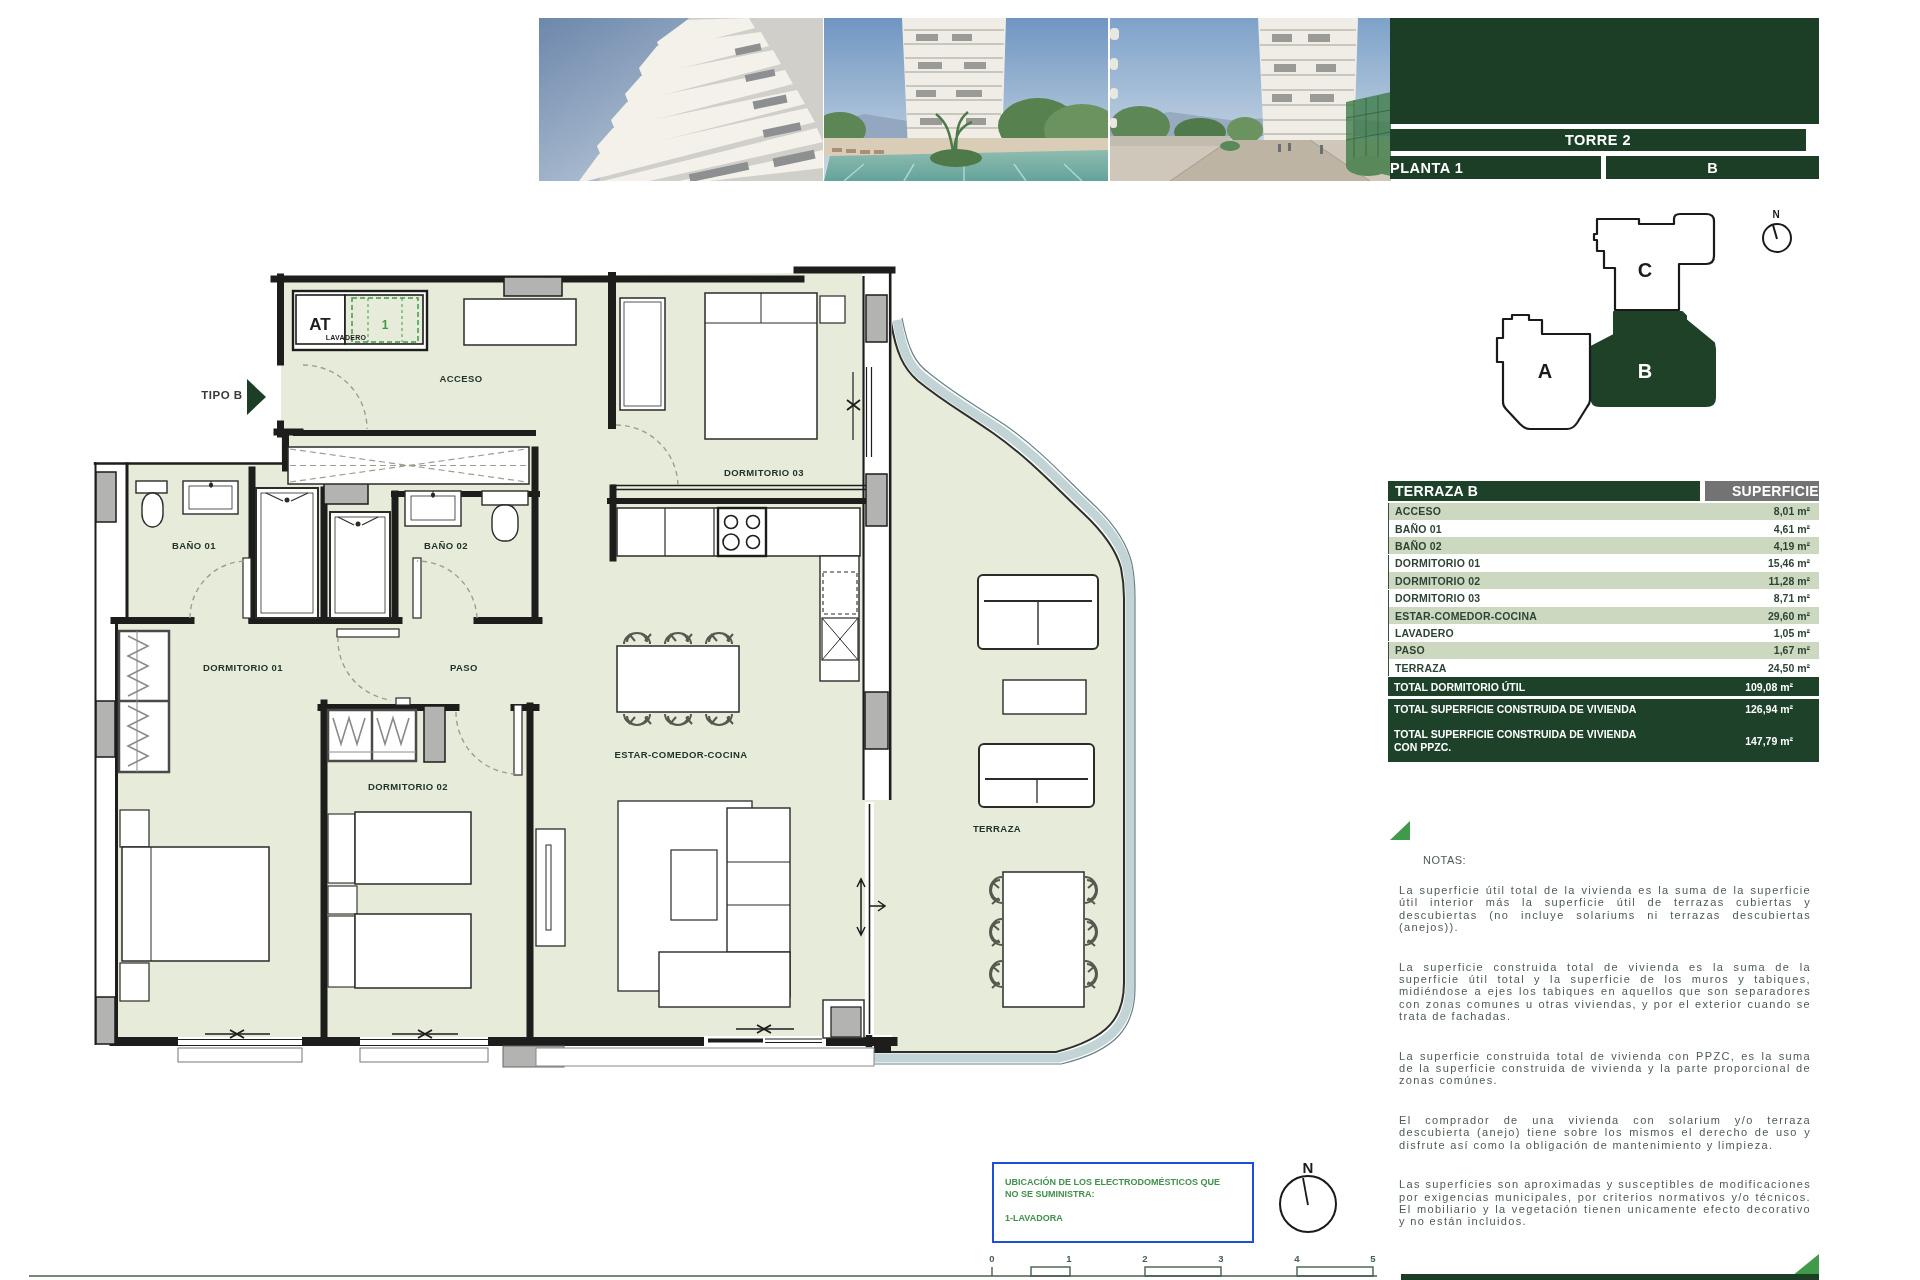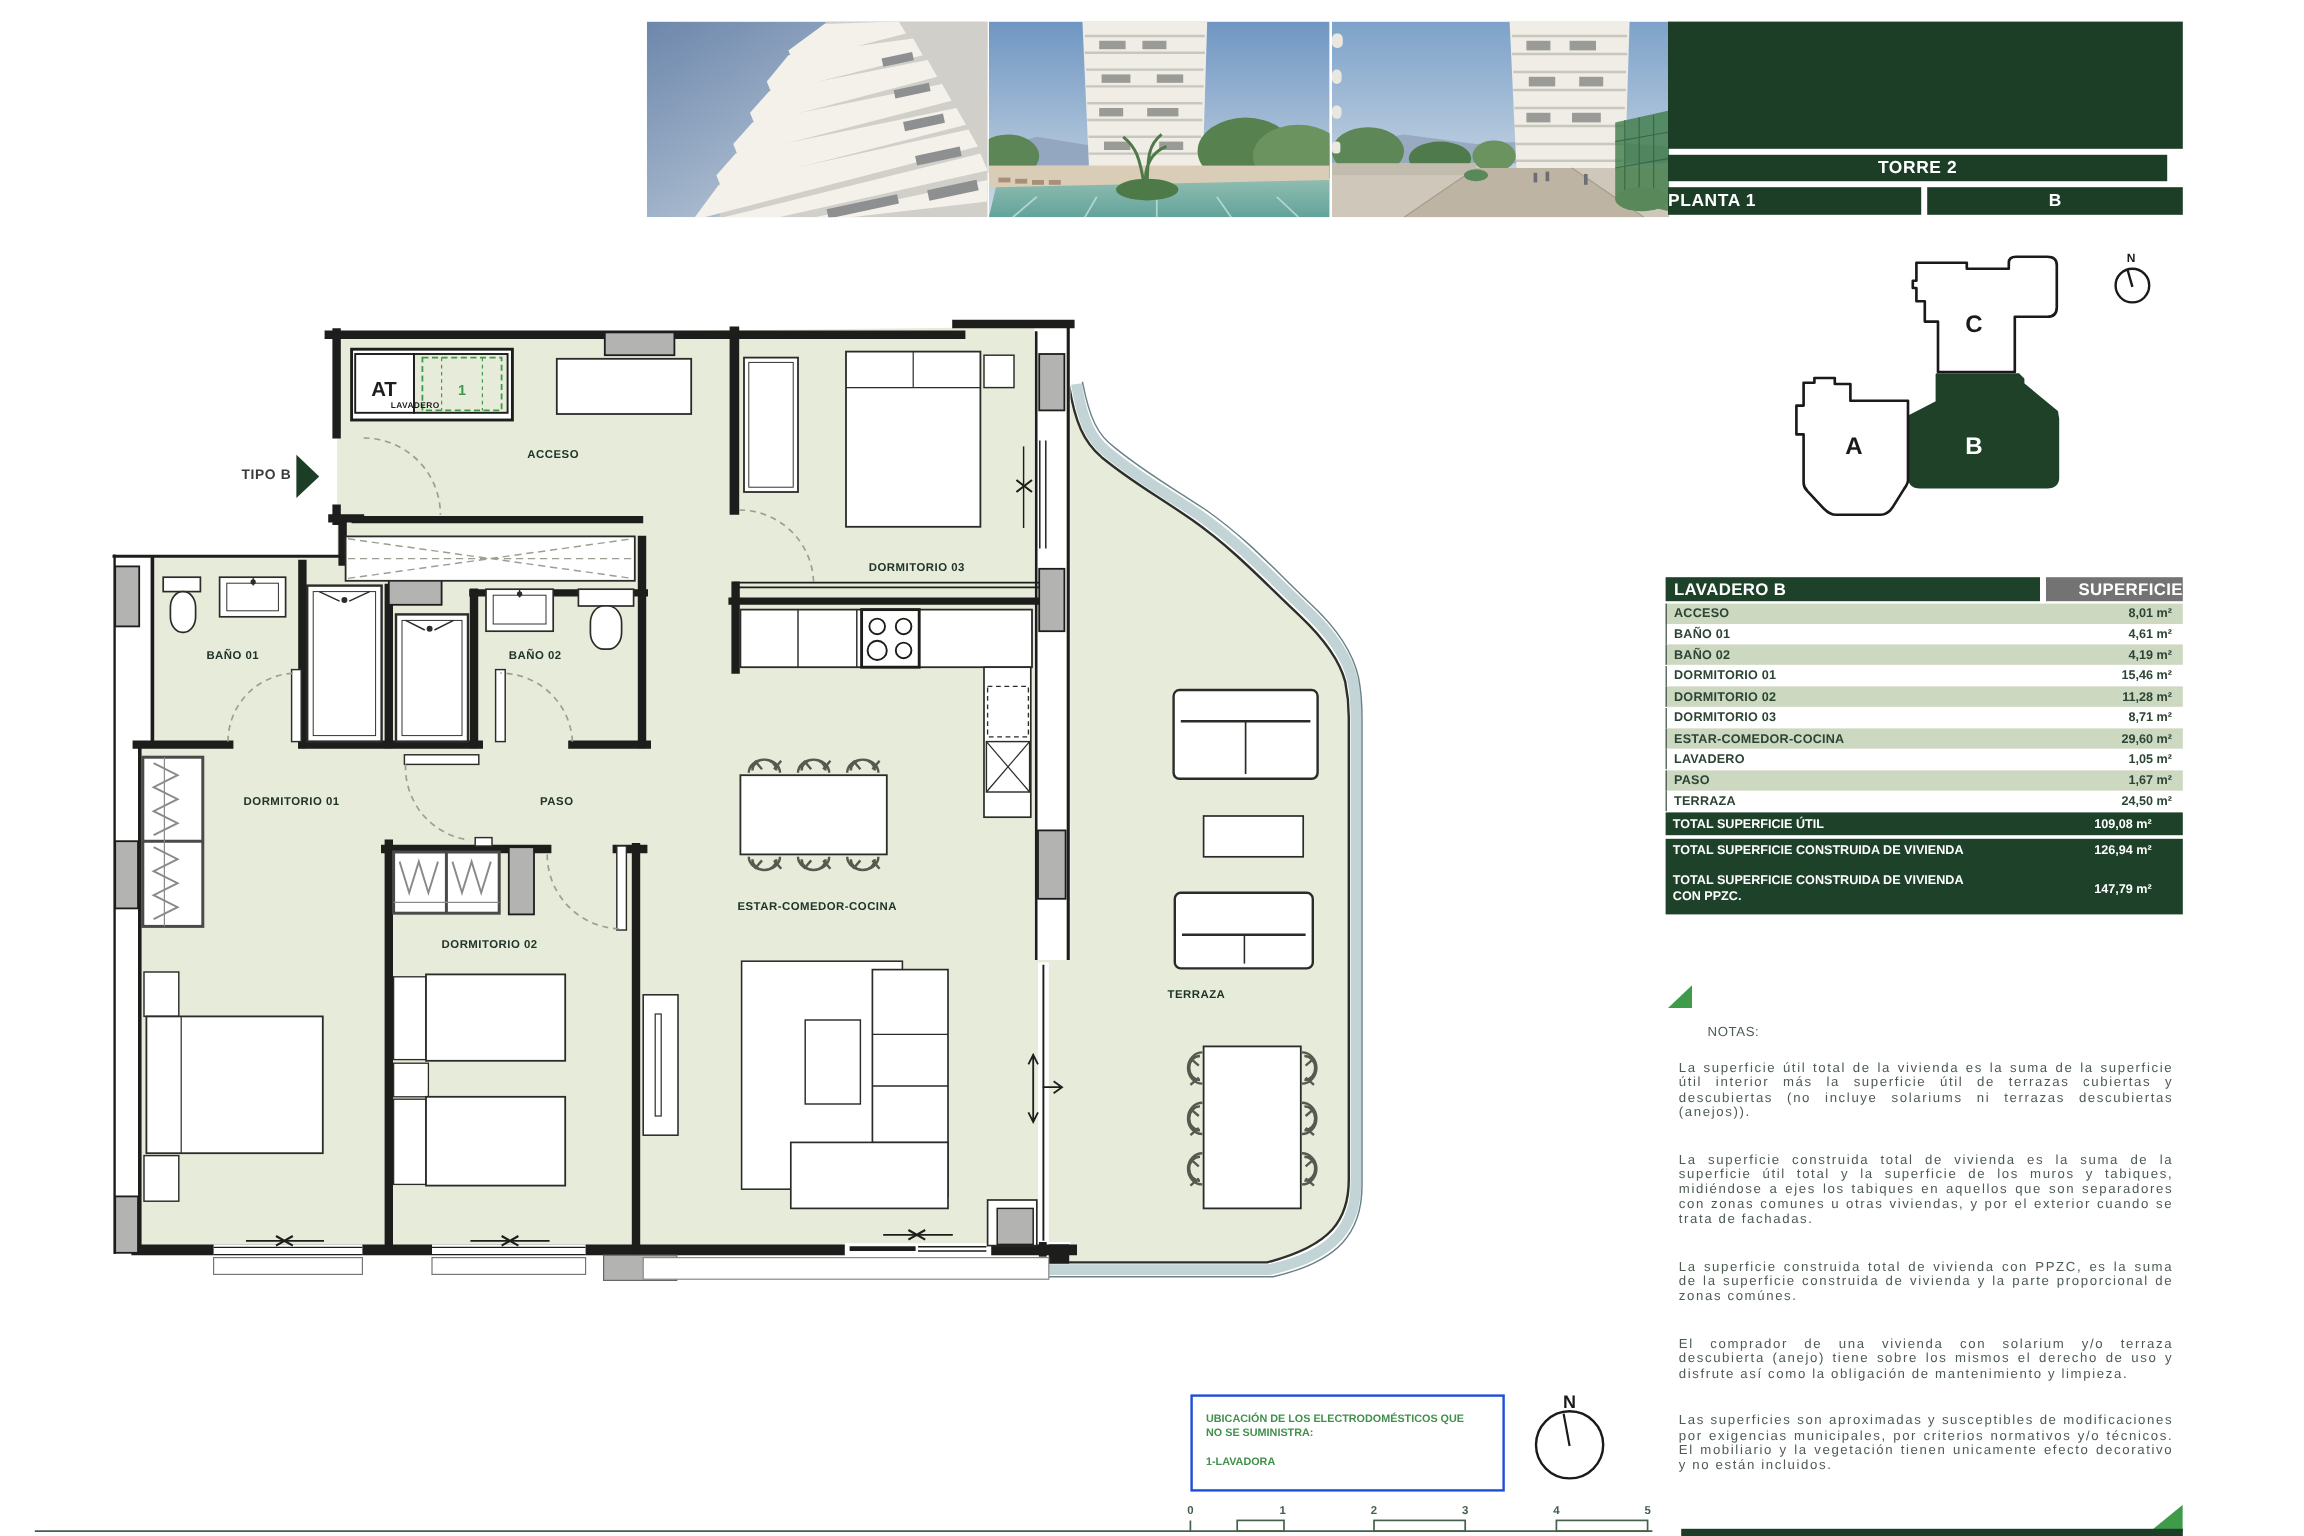--- a/index.html
+++ b/index.html
@@ -211,21 +211,21 @@
   <text x="205" y="188" font-size="20" font-weight="bold" fill="#ffffff" text-anchor="middle">B</text>
 
   <text x="105" y="188" font-size="20" font-weight="bold" fill="#1a1a1a" text-anchor="middle">A</text>
 
   <circle cx="337" cy="48" r="14" fill="none" stroke="#1a1a1a" stroke-width="2"></circle>
   <line x1="333" y1="35" x2="337" y2="49" stroke="#1a1a1a" stroke-width="2"></line>
   <text x="336" y="28" font-size="10" font-weight="bold" fill="#1a1a1a" text-anchor="middle">N</text>
 </svg>
 
 <div class="abs" style="left:1388px;top:481px;width:312px;height:20px;background:#1e4129;color:#fff;
-  font-weight:bold;font-size:14px;line-height:21px;padding-left:7px;box-sizing:border-box;letter-spacing:.3px;">LAVADERO B</div>
+  font-weight:bold;font-size:14px;line-height:21px;padding-left:7px;box-sizing:border-box;letter-spacing:.3px;">TERRAZA B</div>
 
 <div class="abs" style="left:1705px;top:481px;width:114px;height:20px;background:#737373;color:#fff;
   font-weight:bold;font-size:14px;line-height:21px;text-align:right;letter-spacing:.3px;">SUPERFICIE</div>
 
 <div class="row grn" style="top:502.6px;">
     <span class="l">ACCESO</span>
     <span class="v">8,01 m²</span>
   </div>
 
 <div class="row wht" style="top:520px;">
@@ -267,21 +267,21 @@
     <span class="l">PASO</span>
     <span class="v">1,67 m²</span>
   </div>
 
 <div class="row wht" style="top:659.2px;">
     <span class="l">TERRAZA</span>
     <span class="v">24,50 m²</span>
   </div>
 
 <div class="drow" style="top:677px;height:19px;">
-    <span class="l">TOTAL SUPERFICIE ÚTIL</span>
+    <span class="l">TOTAL DORMITORIO ÚTIL</span>
     <span class="v">109,08 m²</span>
   </div>
 
 <div class="drow" style="top:698.5px;height:21px;">
     <span class="l">TOTAL SUPERFICIE CONSTRUIDA DE VIVIENDA</span>
     <span class="v">126,94 m²</span>
   </div>
 
 <div class="drow" style="top:719.5px;height:42px;">
     <span class="l" style="width:300px;line-height:12.5px;">TOTAL SUPERFICIE CONSTRUIDA DE VIVIENDA<br>CON PPZC.</span>

